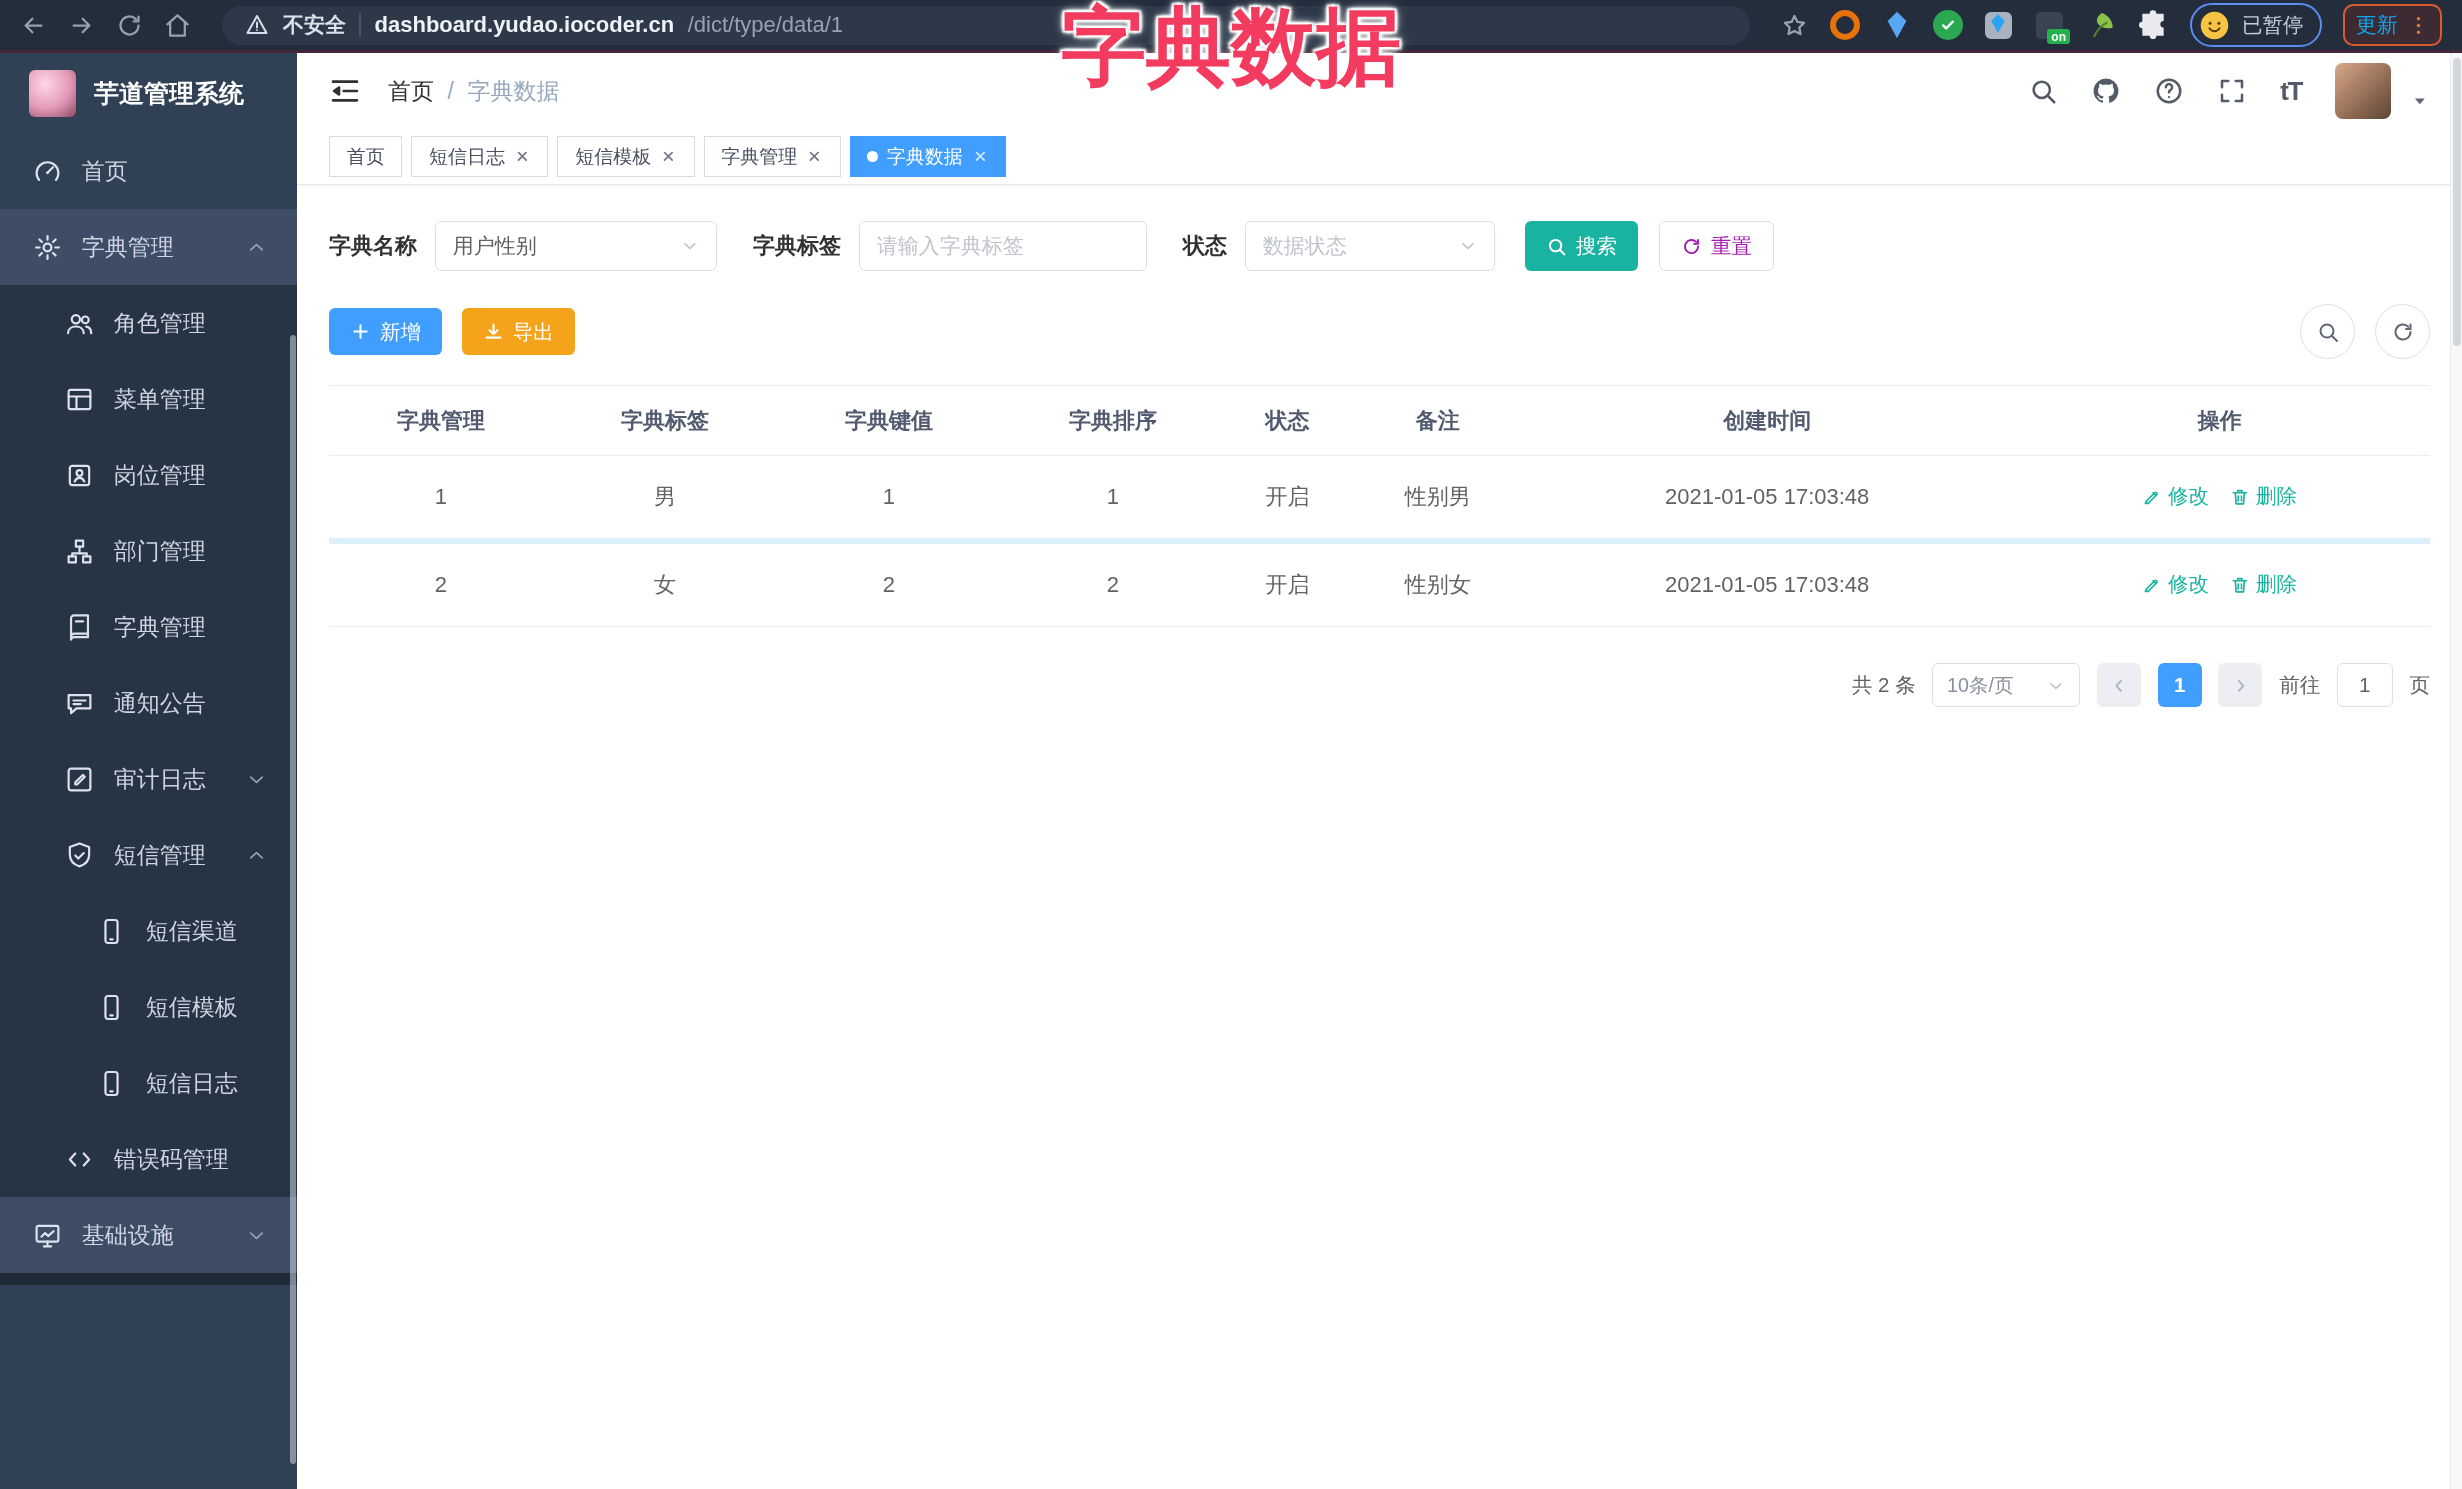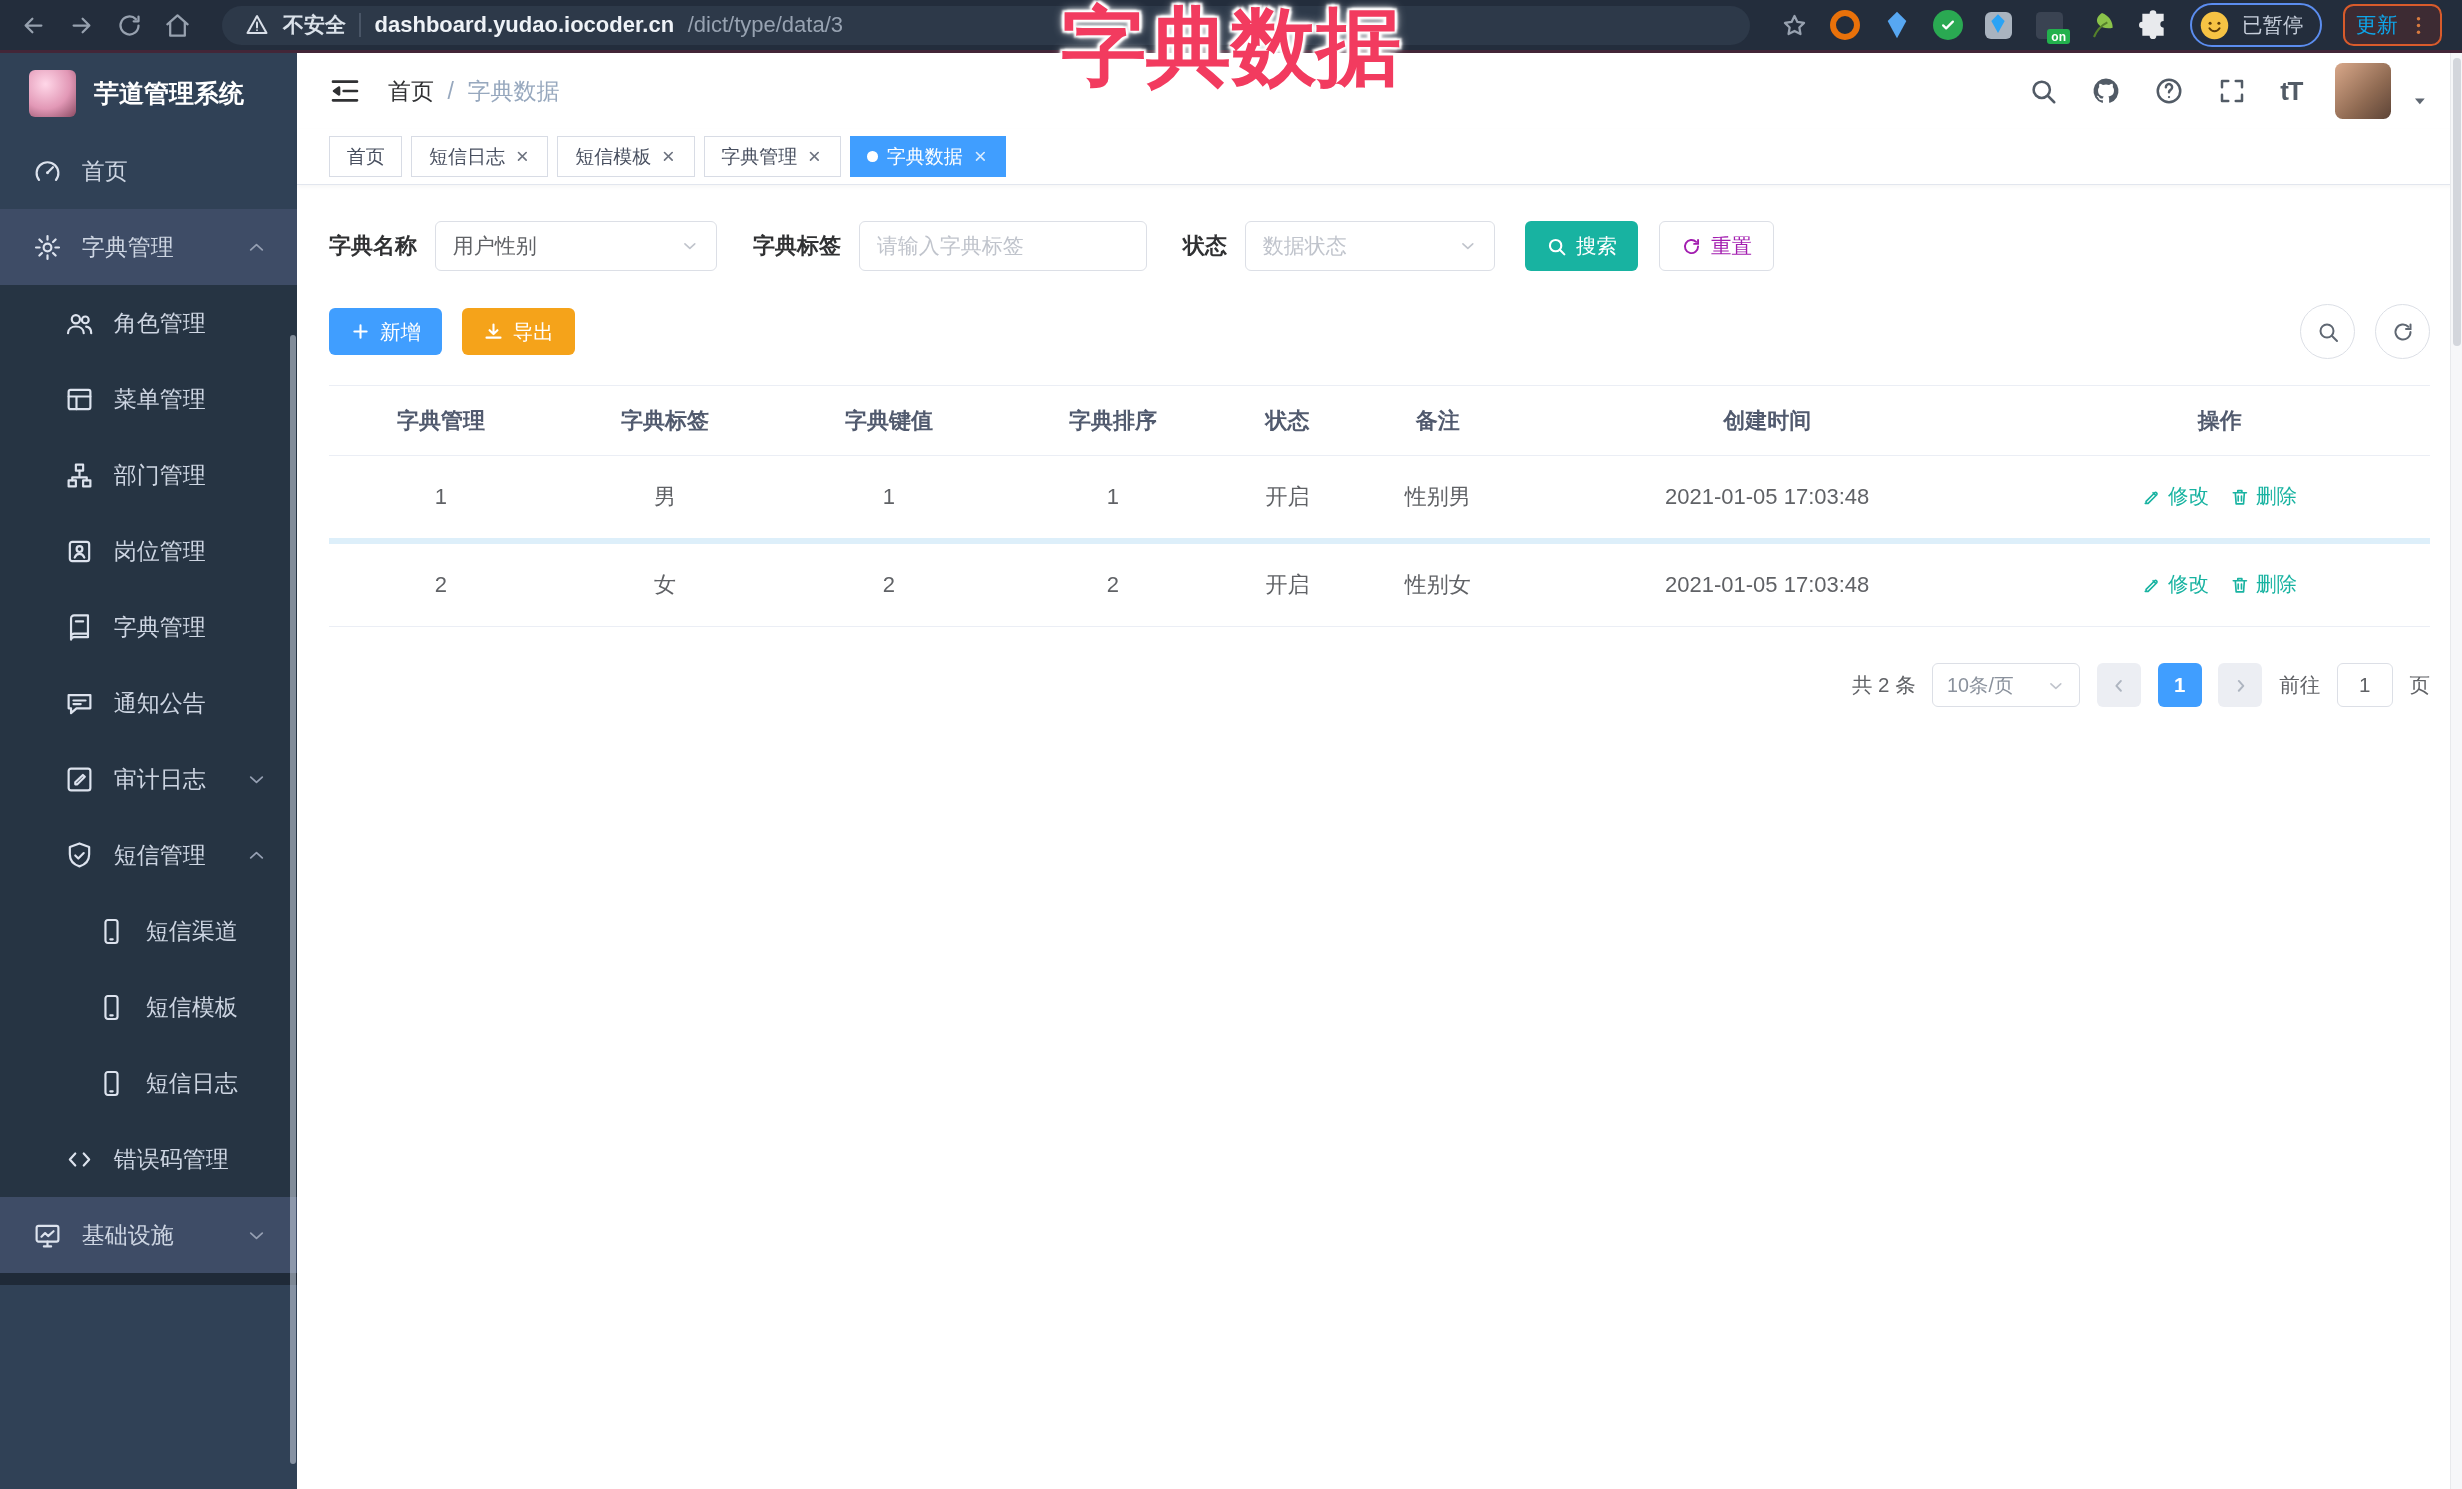--- a/index.html
+++ b/index.html
@@ -147,21 +147,21 @@
       <span class="warn-ic" data-name="warning-icon">
           <svg viewBox="0 0 24 24" fill="none" stroke="currentColor" stroke-width="2" stroke-linecap="round" stroke-linejoin="round">
             <path d="M12 3L2.5 20h19z"></path>
             <path d="M12 9.5v5"></path>
             <circle cx="12" cy="17.2" r="0.9" fill="currentColor" stroke="none"></circle>
           </svg>
         </span>
       <span class="sec-label" data-name="security-label">不安全</span>
       <span class="url-divider" data-name="divider"></span>
       <span class="host" data-name="url-host">dashboard.yudao.iocoder.cn</span>
-      <span class="path" data-name="url-path">/dict/type/data/3</span>
+      <span class="path" data-name="url-path">/dict/type/data/1</span>
     </div>
 
     <span class="bicon" data-name="bookmark-star-icon">
         <svg viewBox="0 0 24 24" fill="none" stroke="currentColor" stroke-width="2" stroke-linecap="round" stroke-linejoin="round">
           <path d="M12 3.5l2.6 5.3 5.9.9-4.2 4.1 1 5.8-5.3-2.8-5.3 2.8 1-5.8L3.5 9.7l5.9-.9z"></path>
         </svg>
       </span>
 
     <div class="ext-cluster" data-name="extensions-cluster">
       <span class="ext" data-name="extension-orange-icon">
@@ -270,39 +270,39 @@
           <div class="menu-item lvl1 child" data-name="sidebar-item">
             <span class="mi-icon" data-name="menu-list-icon">
               <svg viewBox="0 0 24 24" fill="none" stroke="currentColor" stroke-width="1.8" stroke-linecap="round" stroke-linejoin="round">
                 <rect x="3" y="4" width="18" height="16" rx="1.5"></rect>
                 <path d="M3 9.5h18M9.5 9.5V20"></path>
               </svg>
             </span>
             <span class="mi-label" data-name="sidebar-item-label">菜单管理</span>
           </div>
           <div class="menu-item lvl1 child" data-name="sidebar-item">
+            <span class="mi-icon" data-name="id-badge-icon">
+              <svg viewBox="0 0 24 24" fill="none" stroke="currentColor" stroke-width="1.8" stroke-linecap="round" stroke-linejoin="round">
+                <rect x="4" y="4" width="16" height="16" rx="2"></rect>
+                <circle cx="12" cy="10" r="2.4"></circle>
+                <path d="M8 17c.8-2 2.4-3 4-3s3.2 1 4 3"></path>
+              </svg>
+            </span>
+            <span class="mi-label" data-name="sidebar-item-label">岗位管理</span>
+          </div>
+          <div class="menu-item lvl1 child" data-name="sidebar-item">
             <span class="mi-icon" data-name="org-tree-icon">
               <svg viewBox="0 0 24 24" fill="none" stroke="currentColor" stroke-width="1.8" stroke-linecap="round" stroke-linejoin="round">
                 <rect x="9" y="3" width="6" height="5"></rect>
                 <rect x="3" y="16" width="6" height="5"></rect>
                 <rect x="15" y="16" width="6" height="5"></rect>
                 <path d="M12 8v4M6 16v-2.5h12V16"></path>
               </svg>
             </span>
             <span class="mi-label" data-name="sidebar-item-label">部门管理</span>
-          </div>
-          <div class="menu-item lvl1 child" data-name="sidebar-item">
-            <span class="mi-icon" data-name="id-badge-icon">
-              <svg viewBox="0 0 24 24" fill="none" stroke="currentColor" stroke-width="1.8" stroke-linecap="round" stroke-linejoin="round">
-                <rect x="4" y="4" width="16" height="16" rx="2"></rect>
-                <circle cx="12" cy="10" r="2.4"></circle>
-                <path d="M8 17c.8-2 2.4-3 4-3s3.2 1 4 3"></path>
-              </svg>
-            </span>
-            <span class="mi-label" data-name="sidebar-item-label">岗位管理</span>
           </div>
           <div class="menu-item lvl1 child" data-name="sidebar-item">
             <span class="mi-icon" data-name="dictionary-icon">
               <svg viewBox="0 0 24 24" fill="none" stroke="currentColor" stroke-width="1.8" stroke-linecap="round" stroke-linejoin="round">
                 <path d="M5 4.5A2.5 2.5 0 0 1 7.5 2H19v18H7.5A2.5 2.5 0 0 0 5 22z"></path>
                 <path d="M5 19.5A2.5 2.5 0 0 1 7.5 17H19"></path>
                 <path d="M9 7h6"></path>
               </svg>
             </span>
             <span class="mi-label" data-name="sidebar-item-label">字典管理</span>

